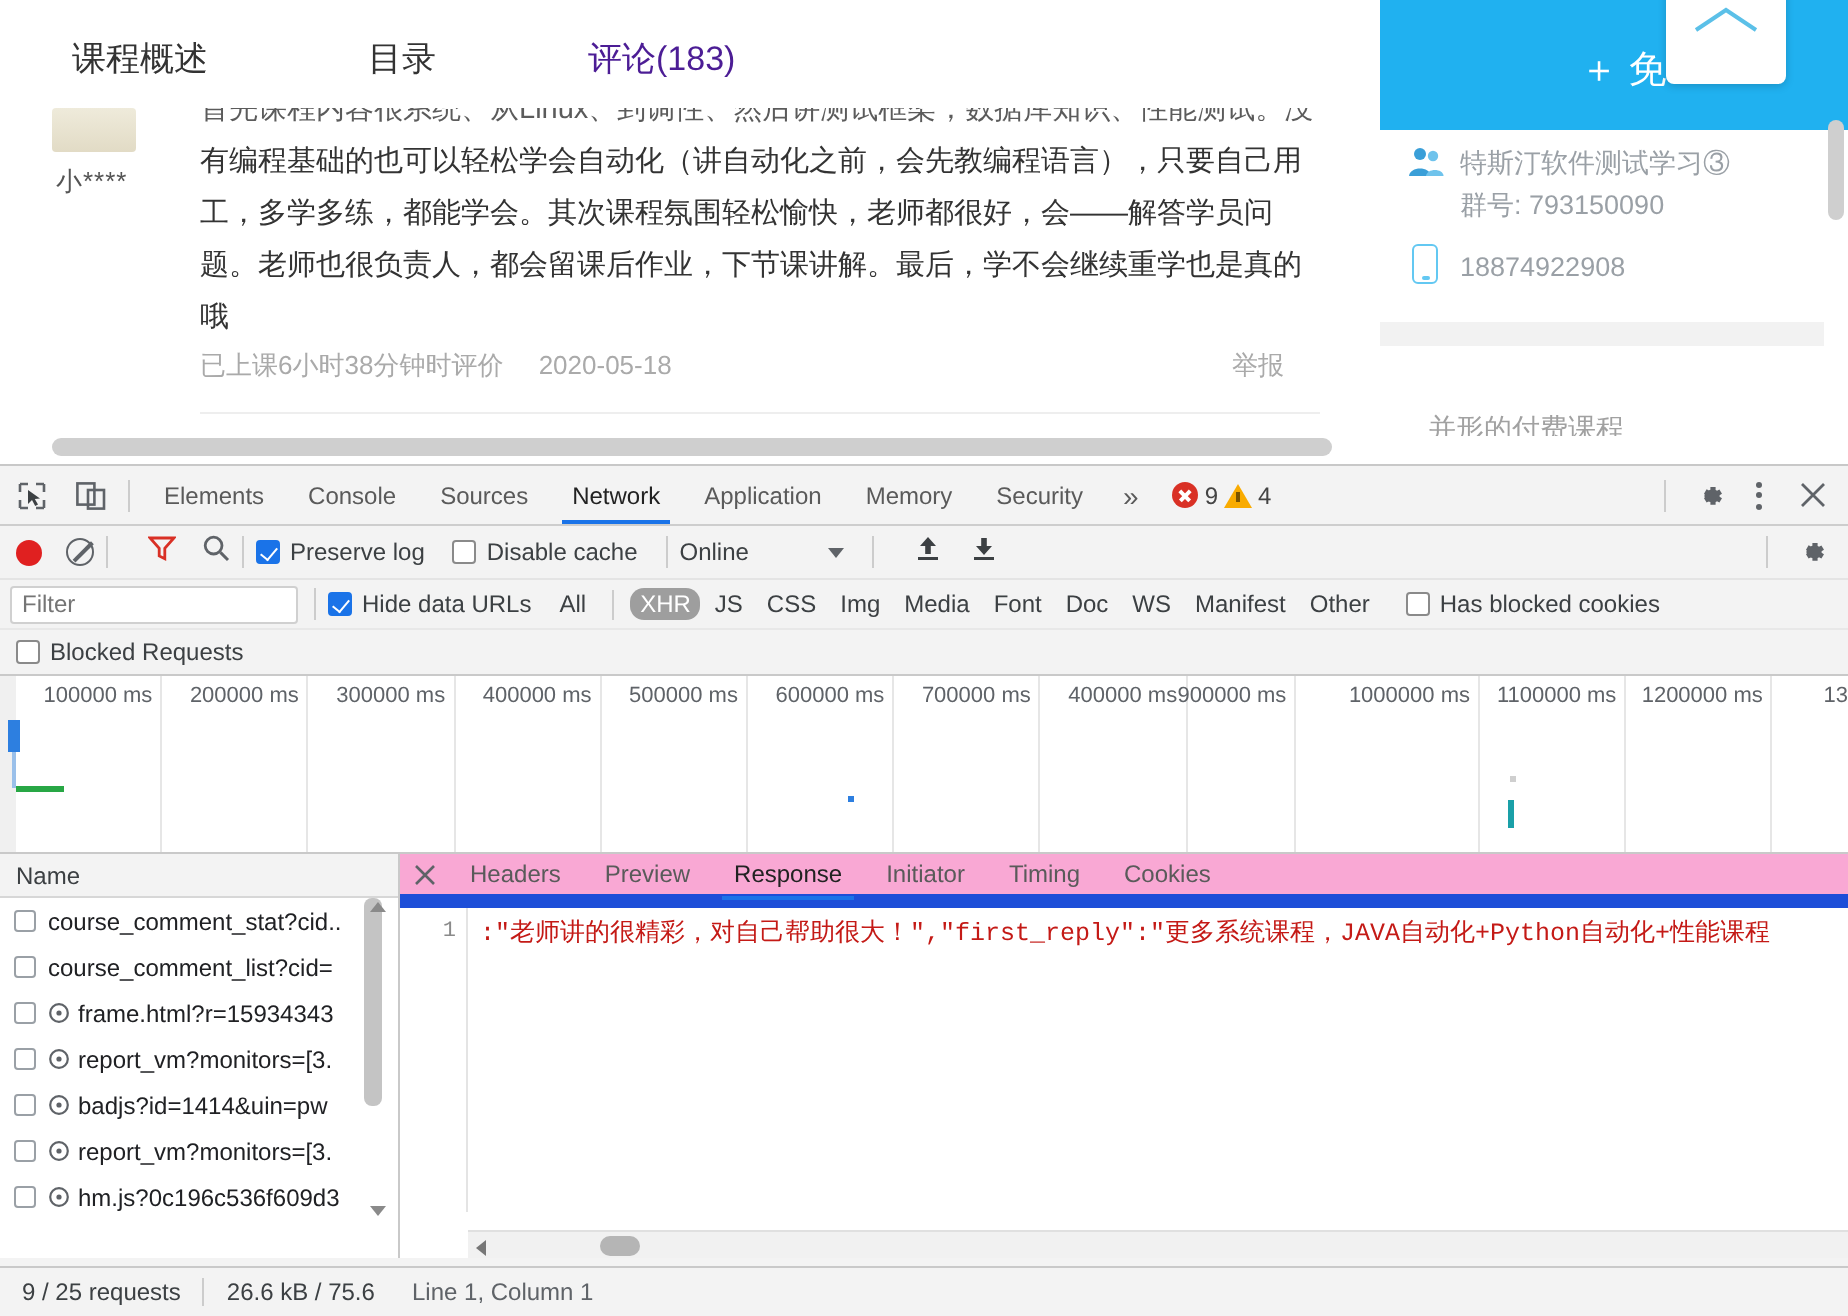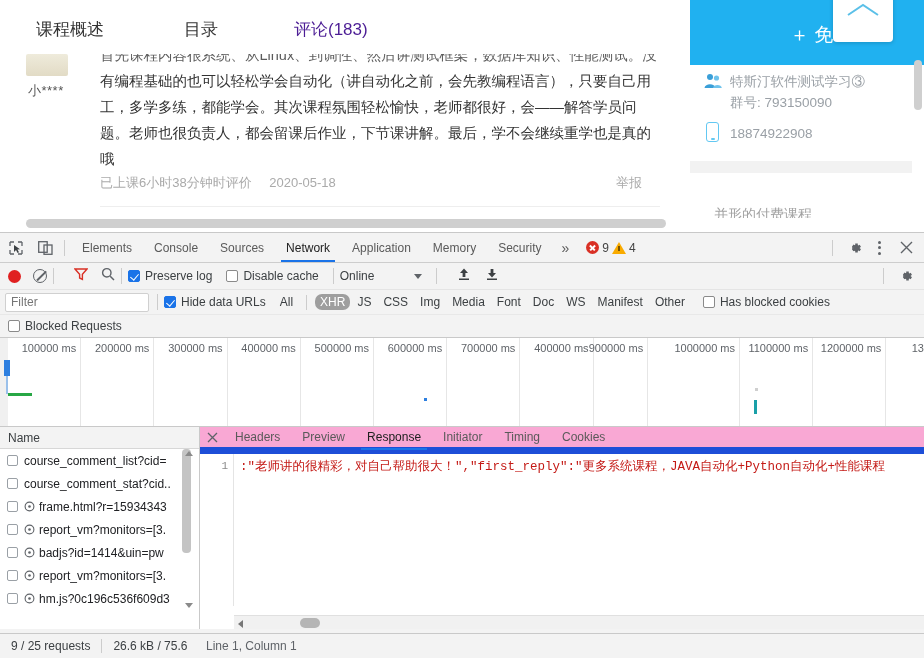--- a/index.html
+++ b/index.html
@@ -652,25 +652,25 @@
 
   <div class="dt-lower">
 
     <div class="net-list">
       <div class="nl-head">
         <span>Name</span>
       </div>
       <div id="nl-rows-host">
           <div class="nl-row">
             <span class="rcb"></span>
-            <span>course_comment_list?cid=</span>
+            <span>course_comment_stat?cid..</span>
           </div>
           <div class="nl-row">
             <span class="rcb"></span>
-            <span>course_comment_stat?cid..</span>
+            <span>course_comment_list?cid=</span>
           </div>
           <div class="nl-row">
             <span class="rcb"></span>
             <span class="nl-ico-doc"><svg width="11" height="11" viewBox="0 0 11 11">
                 <circle cx="5.5" cy="5.5" r="4.4" fill="none" stroke="#5f6368" stroke-width="1.1"></circle>
                 <circle cx="5.5" cy="5.5" r="1.3" fill="#5f6368"></circle>
               </svg></span>
             <span>frame.html?r=15934343</span>
           </div>
           <div class="nl-row">

